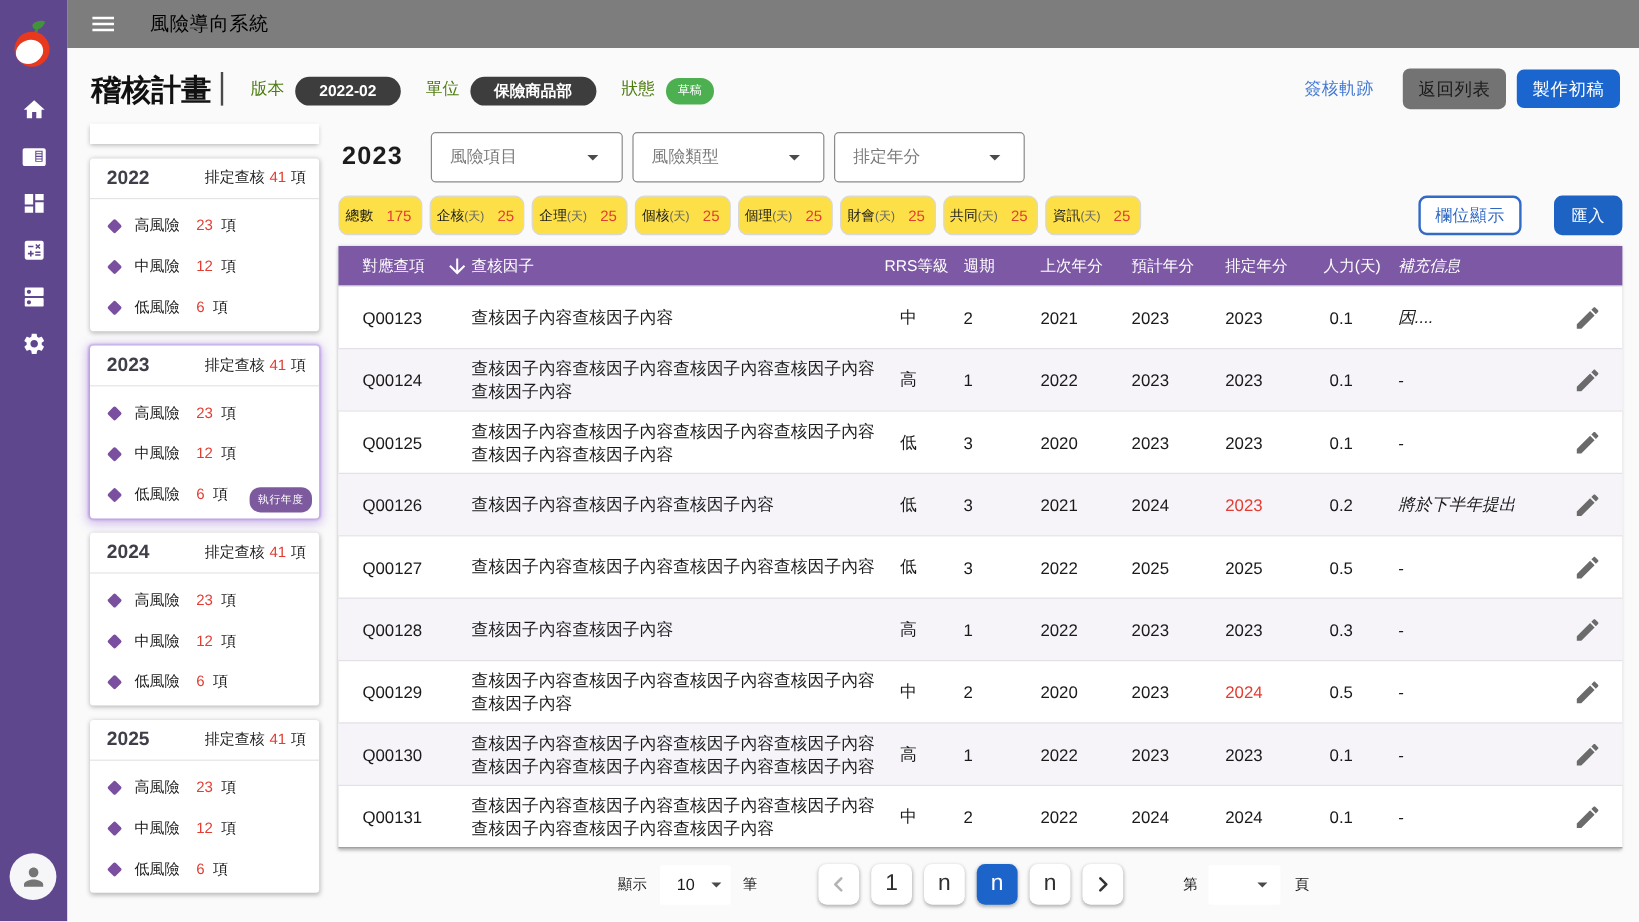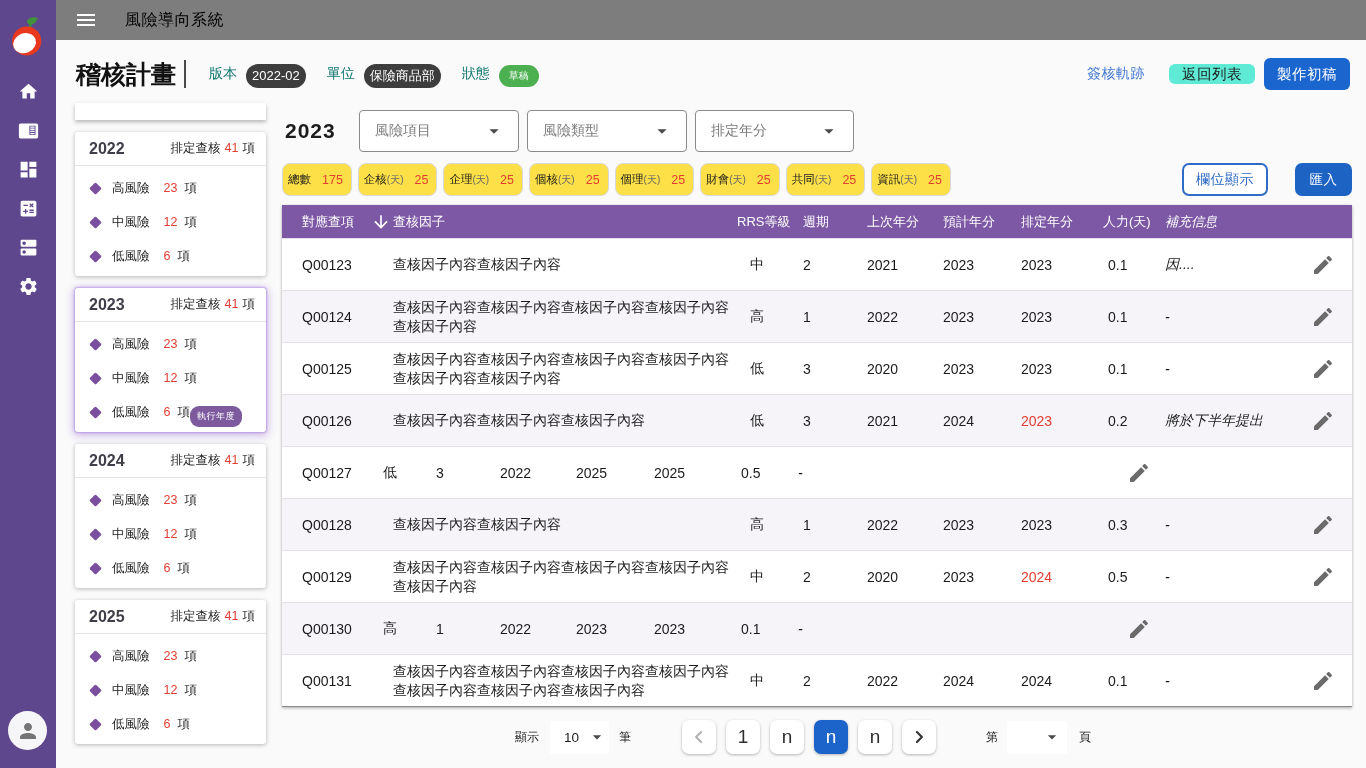--- a/index.html
+++ b/index.html
@@ -21,47 +21,47 @@
 
 .topbar{position:absolute;left:56px;top:0;width:1310px;height:40px;background:#7d7d7d;display:flex;align-items:center;z-index:20;}
 .hamburger{margin-left:18px;width:24px;height:24px;display:flex;align-items:center;justify-content:center;cursor:pointer;}
 .hamburger svg{width:24px;height:24px;fill:#fff;}
 .topbar-title{margin-left:27px;color:#000000;font-size:16px;letter-spacing:0.5px;}
 
 
 .page-header{position:absolute;left:76px;top:53px;width:1274px;height:42px;display:flex;align-items:center;}
 .page-title{font-size:25px;font-weight:bold;color:#111;}
 .title-divider{width:2px;height:28px;background:#4a4a4a;margin:0 23px 0 8px;}
-.meta-label{font-size:14px;color:#0f766e;margin-right:9px;}
-.pill{border-radius:13px;padding:4px 6px;font-size:13px;font-weight:normal;color:#fff;margin-right:21px;white-space:nowrap;line-height:1.25;position:relative;top:2px;}
+.meta-label{font-size:14px;color:#4d7c0f;margin-right:9px;}
+.pill{border-radius:13px;padding:4px 20px;font-size:13px;font-weight:bold;color:#fff;margin-right:21px;white-space:nowrap;line-height:1.25;position:relative;top:2px;}
 .pill.dark{background:#3d3d3d;}
 .pill.green{background:#4caf50;font-weight:normal;font-size:10px;padding:4.5px 10px;}
 .header-actions{margin-left:auto;display:flex;align-items:center;}
 .link-btn{color:#4077d2;font-size:14px;letter-spacing:0.5px;cursor:pointer;margin-right:24px;}
 .btn{border:none;border-radius:6px;font-size:14.5px;letter-spacing:0.5px;cursor:pointer;
      font-family:inherit;display:inline-flex;align-items:center;justify-content:center;}
-.btn.gray{background:#5eead4;color:#1a1a1a;width:86px;height:20px;margin-right:9px;}
+.btn.gray{background:#737373;color:#1a1a1a;width:86px;height:34px;margin-right:9px;}
 .btn.blue{background:#1b65cf;color:#fff;width:86px;height:32px;}
 
 
 .year-panel{position:absolute;left:75px;top:0px;width:191px;height:768px;z-index:5;}
 .card-partial{position:absolute;left:0;top:103px;width:191px;height:17px;background:#fff;
   box-shadow:0 2px 4px rgba(0,0,0,.28);}
 .year-card{position:absolute;left:0;width:191px;height:144px;background:#fff;border-radius:3px;
   box-shadow:0 1px 4px rgba(0,0,0,.28);padding:0 11px 0 14px;}
 .year-card.active{box-shadow:0 0 2px 1px rgba(151,106,216,.5),0 2px 9px 2px rgba(151,106,216,.42);}
 .yc-head{height:34px;display:flex;align-items:center;justify-content:space-between;border-bottom:1px solid #e4e4e4;margin:0 -11px 0 -14px;padding:0 11px 0 14px;}
 .yc-year{font-size:16px;font-weight:bold;color:#3f3f49;}
 .yc-sched{font-size:12.5px;color:#222;}
 .yc-sched .num{color:#e23d32;margin:0 4px;}
 .yc-body{padding-top:5px;}
 .risk-row{height:34px;display:flex;align-items:center;font-size:12.5px;color:#1b1b1b;}
 .diamond{width:9px;height:9px;background:#7b4fa0;transform:rotate(45deg);border-radius:1.5px;margin:0 12px 0 2px;flex:none;}
 .risk-row .num{color:#e23d32;margin:0 7px 0 14px;font-size:12.5px;}
-.exec-badge{position:absolute;right:24px;bottom:5px;background:#7d5a9e;color:#fff;font-size:9px;
+.exec-badge{position:absolute;right:6px;bottom:5px;background:#7d5a9e;color:#fff;font-size:9px;
   border-radius:9px;padding:4px 7px;letter-spacing:0.5px;}
 
 
 .main{position:absolute;left:282px;top:0;width:1070px;}
 .filters-row{position:absolute;left:0;top:110px;height:42px;display:flex;align-items:center;}
 .main-year{font-size:21px;font-weight:bold;color:#1c1c1c;width:77px;letter-spacing:1px;text-indent:3px;}
 .select-box{height:42px;border:1px solid #8a8a8a;border-radius:4px;background:#fff;display:flex;
   align-items:center;justify-content:space-between;padding:0 13px 0 15px;margin-right:8px;cursor:pointer;}
 .select-box .ph{font-size:14px;color:#7a7a7a;}
 .select-box svg{width:22px;height:22px;fill:#4a4a4a;flex:none;}
@@ -472,20 +472,23 @@
       <div class="c-effort">0.2</div>
       <div class="c-note">將於下半年提出</div>
       <div class="c-edit">
             <span class="edit-btn"><svg viewBox="0 0 24 24">
                 <path d="M3 17.25V21h3.75L17.81 9.94l-3.75-3.75L3 17.25zM20.71 7.04c.39-.39.39-1.02 0-1.41l-2.34-2.34c-.39-.39-1.02-.39-1.41 0l-1.83 1.83 3.75 3.75 1.83-1.83z"></path>
               </svg></span>
           </div>
     </div>
     <div class="trow">
       <div class="c-id">Q00127</div>
+      <div class="c-factor">
+            <span class="ftxt">查核因子內容查核因子內容查核因子內容查核因子內容</span>
+          </div>
       <div class="c-rrs">低</div>
       <div class="c-cycle">3</div>
       <div class="c-year">2022</div>
       <div class="c-year2">2025</div>
       <div class="c-year3">2025</div>
       <div class="c-effort">0.5</div>
       <div class="c-note">-</div>
       <div class="c-edit">
             <span class="edit-btn"><svg viewBox="0 0 24 24">
                 <path d="M3 17.25V21h3.75L17.81 9.94l-3.75-3.75L3 17.25zM20.71 7.04c.39-.39.39-1.02 0-1.41l-2.34-2.34c-.39-.39-1.02-.39-1.41 0l-1.83 1.83 3.75 3.75 1.83-1.83z"></path>
@@ -523,20 +526,23 @@
       <div class="c-effort">0.5</div>
       <div class="c-note">-</div>
       <div class="c-edit">
             <span class="edit-btn"><svg viewBox="0 0 24 24">
                 <path d="M3 17.25V21h3.75L17.81 9.94l-3.75-3.75L3 17.25zM20.71 7.04c.39-.39.39-1.02 0-1.41l-2.34-2.34c-.39-.39-1.02-.39-1.41 0l-1.83 1.83 3.75 3.75 1.83-1.83z"></path>
               </svg></span>
           </div>
     </div>
     <div class="trow alt">
       <div class="c-id">Q00130</div>
+      <div class="c-factor">
+            <span class="ftxt">查核因子內容查核因子內容查核因子內容查核因子內容查核因子內容查核因子內容查核因子內容查核因子內容</span>
+          </div>
       <div class="c-rrs">高</div>
       <div class="c-cycle">1</div>
       <div class="c-year">2022</div>
       <div class="c-year2">2023</div>
       <div class="c-year3">2023</div>
       <div class="c-effort">0.1</div>
       <div class="c-note">-</div>
       <div class="c-edit">
             <span class="edit-btn"><svg viewBox="0 0 24 24">
                 <path d="M3 17.25V21h3.75L17.81 9.94l-3.75-3.75L3 17.25zM20.71 7.04c.39-.39.39-1.02 0-1.41l-2.34-2.34c-.39-.39-1.02-.39-1.41 0l-1.83 1.83 3.75 3.75 1.83-1.83z"></path>

